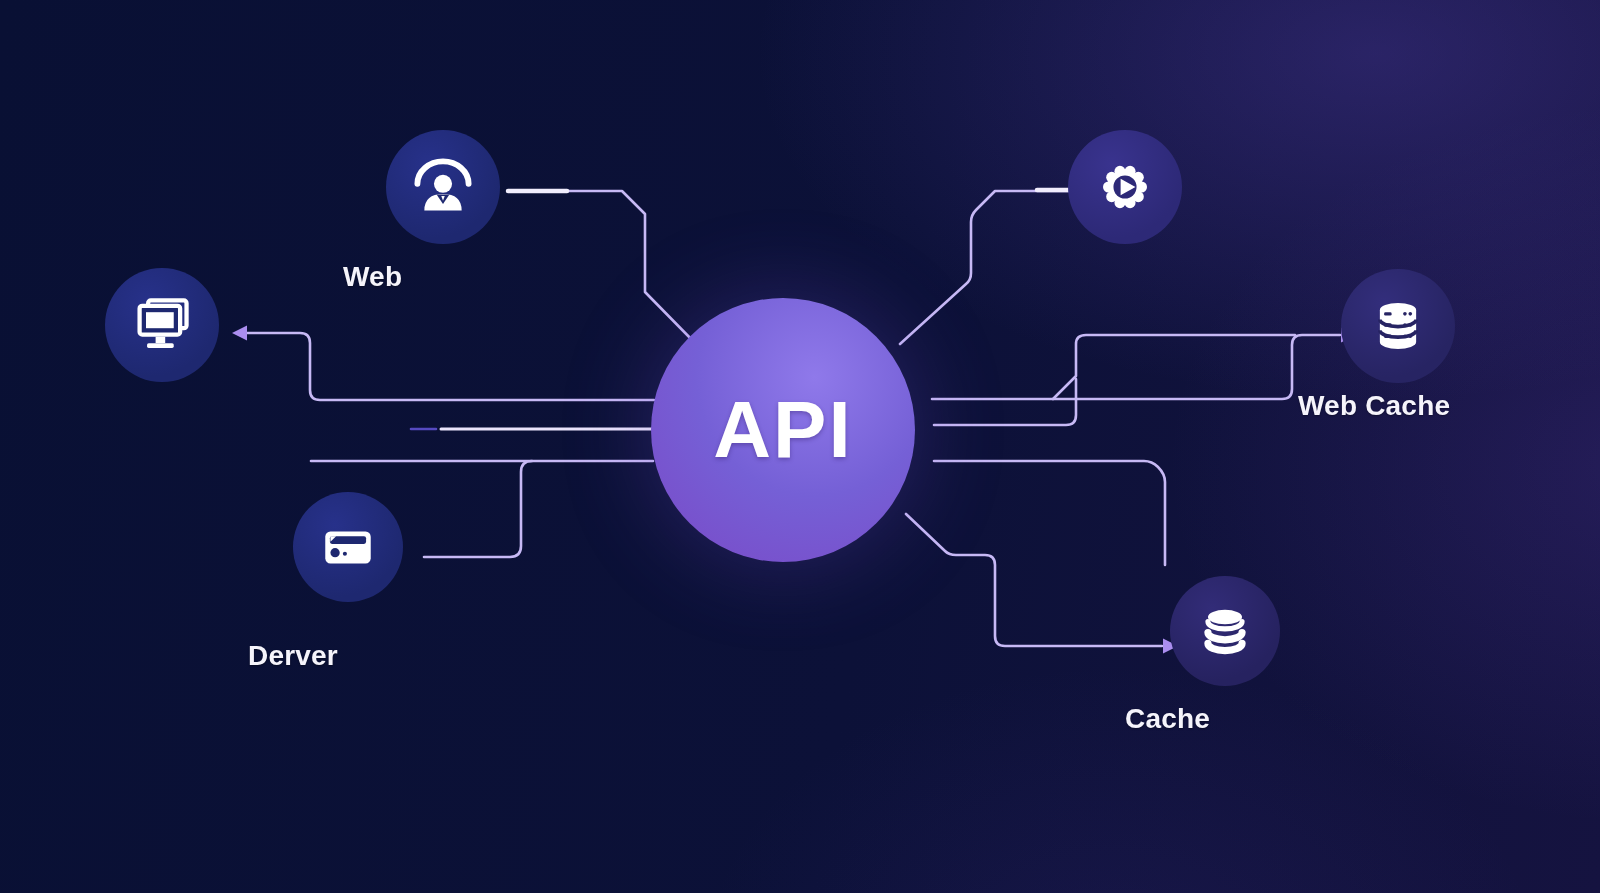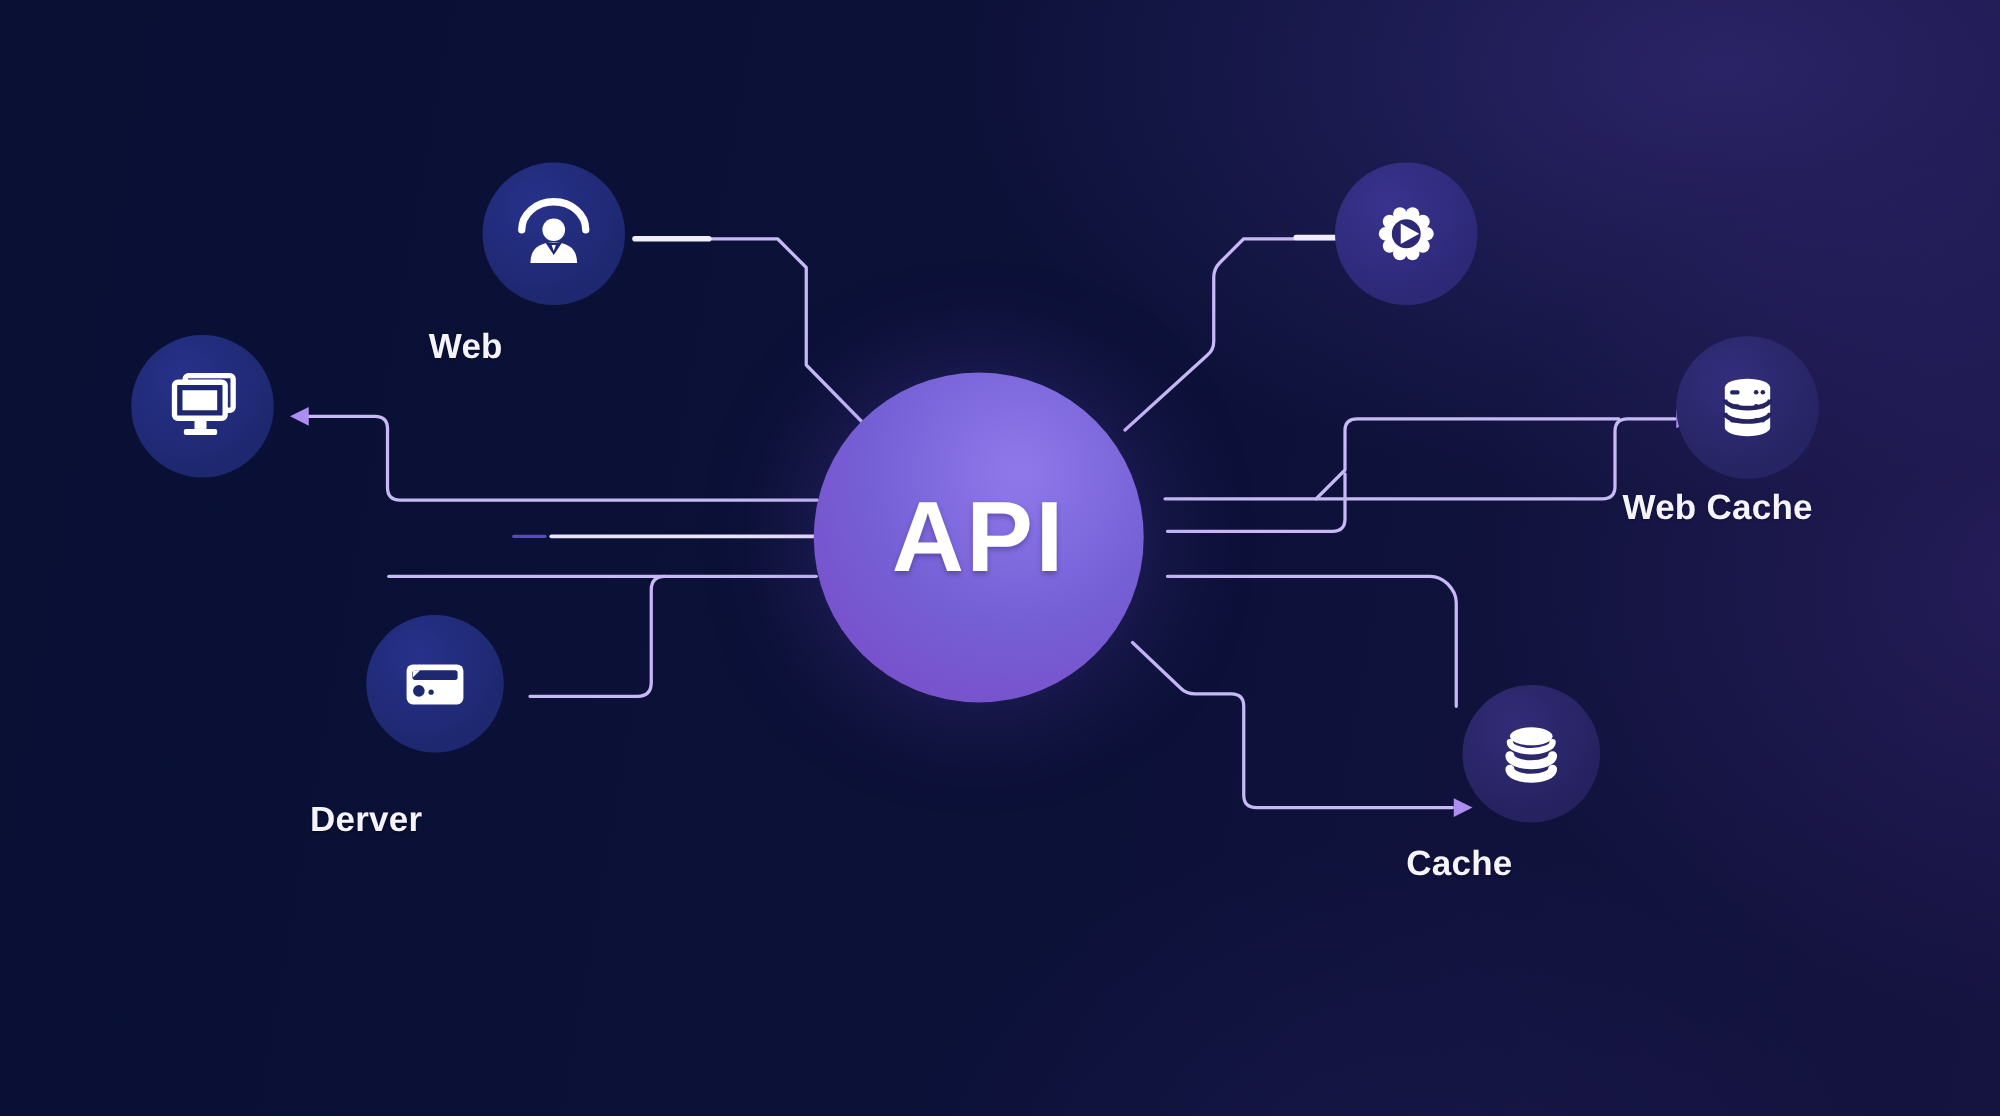--- a/index.html
+++ b/index.html
@@ -169,21 +169,21 @@
             <circle cx="41.5" cy="29.1" r="1.7"></circle>
           <rect x="17" y="38" width="7" height="3.2" rx="1.2"></rect>
           <circle cx="36.5" cy="39.6" r="1.7"></circle>
             <circle cx="41.5" cy="39.6" r="1.7"></circle>
         </g>
       </svg>
     </div>
     <div class="node-label" style="left:-43px;top:122px;width:200px;">Web Cache</div>
   </div>
 
-  <div class="node" style="left:1170px;top:548px;">
+  <div class="node" style="left:1170px;top:576px;">
     <div class="node-circle c-cache" style="width:110px;height:110px;">
       <svg width="62" height="62" viewBox="0 0 60 60">
         <ellipse cx="30" cy="16.5" rx="16.5" ry="7" fill="#fff"></ellipse>
         <path d="M13.5 21 A16.5 7 0 0 0 46.5 21" stroke="#fff" stroke-width="5" fill="none" stroke-linecap="round"></path>
         <path d="M13.5 31.5 A16.5 7 0 0 0 46.5 31.5" stroke="#fff" stroke-width="7" fill="none" stroke-linecap="round"></path>
         <path d="M13.5 42 A16.5 7 0 0 0 46.5 42" stroke="#fff" stroke-width="7" fill="none" stroke-linecap="round"></path>
       </svg>
     </div>
     <div class="node-label" style="left:-45px;top:128px;width:200px;">Cache</div>
   </div>

